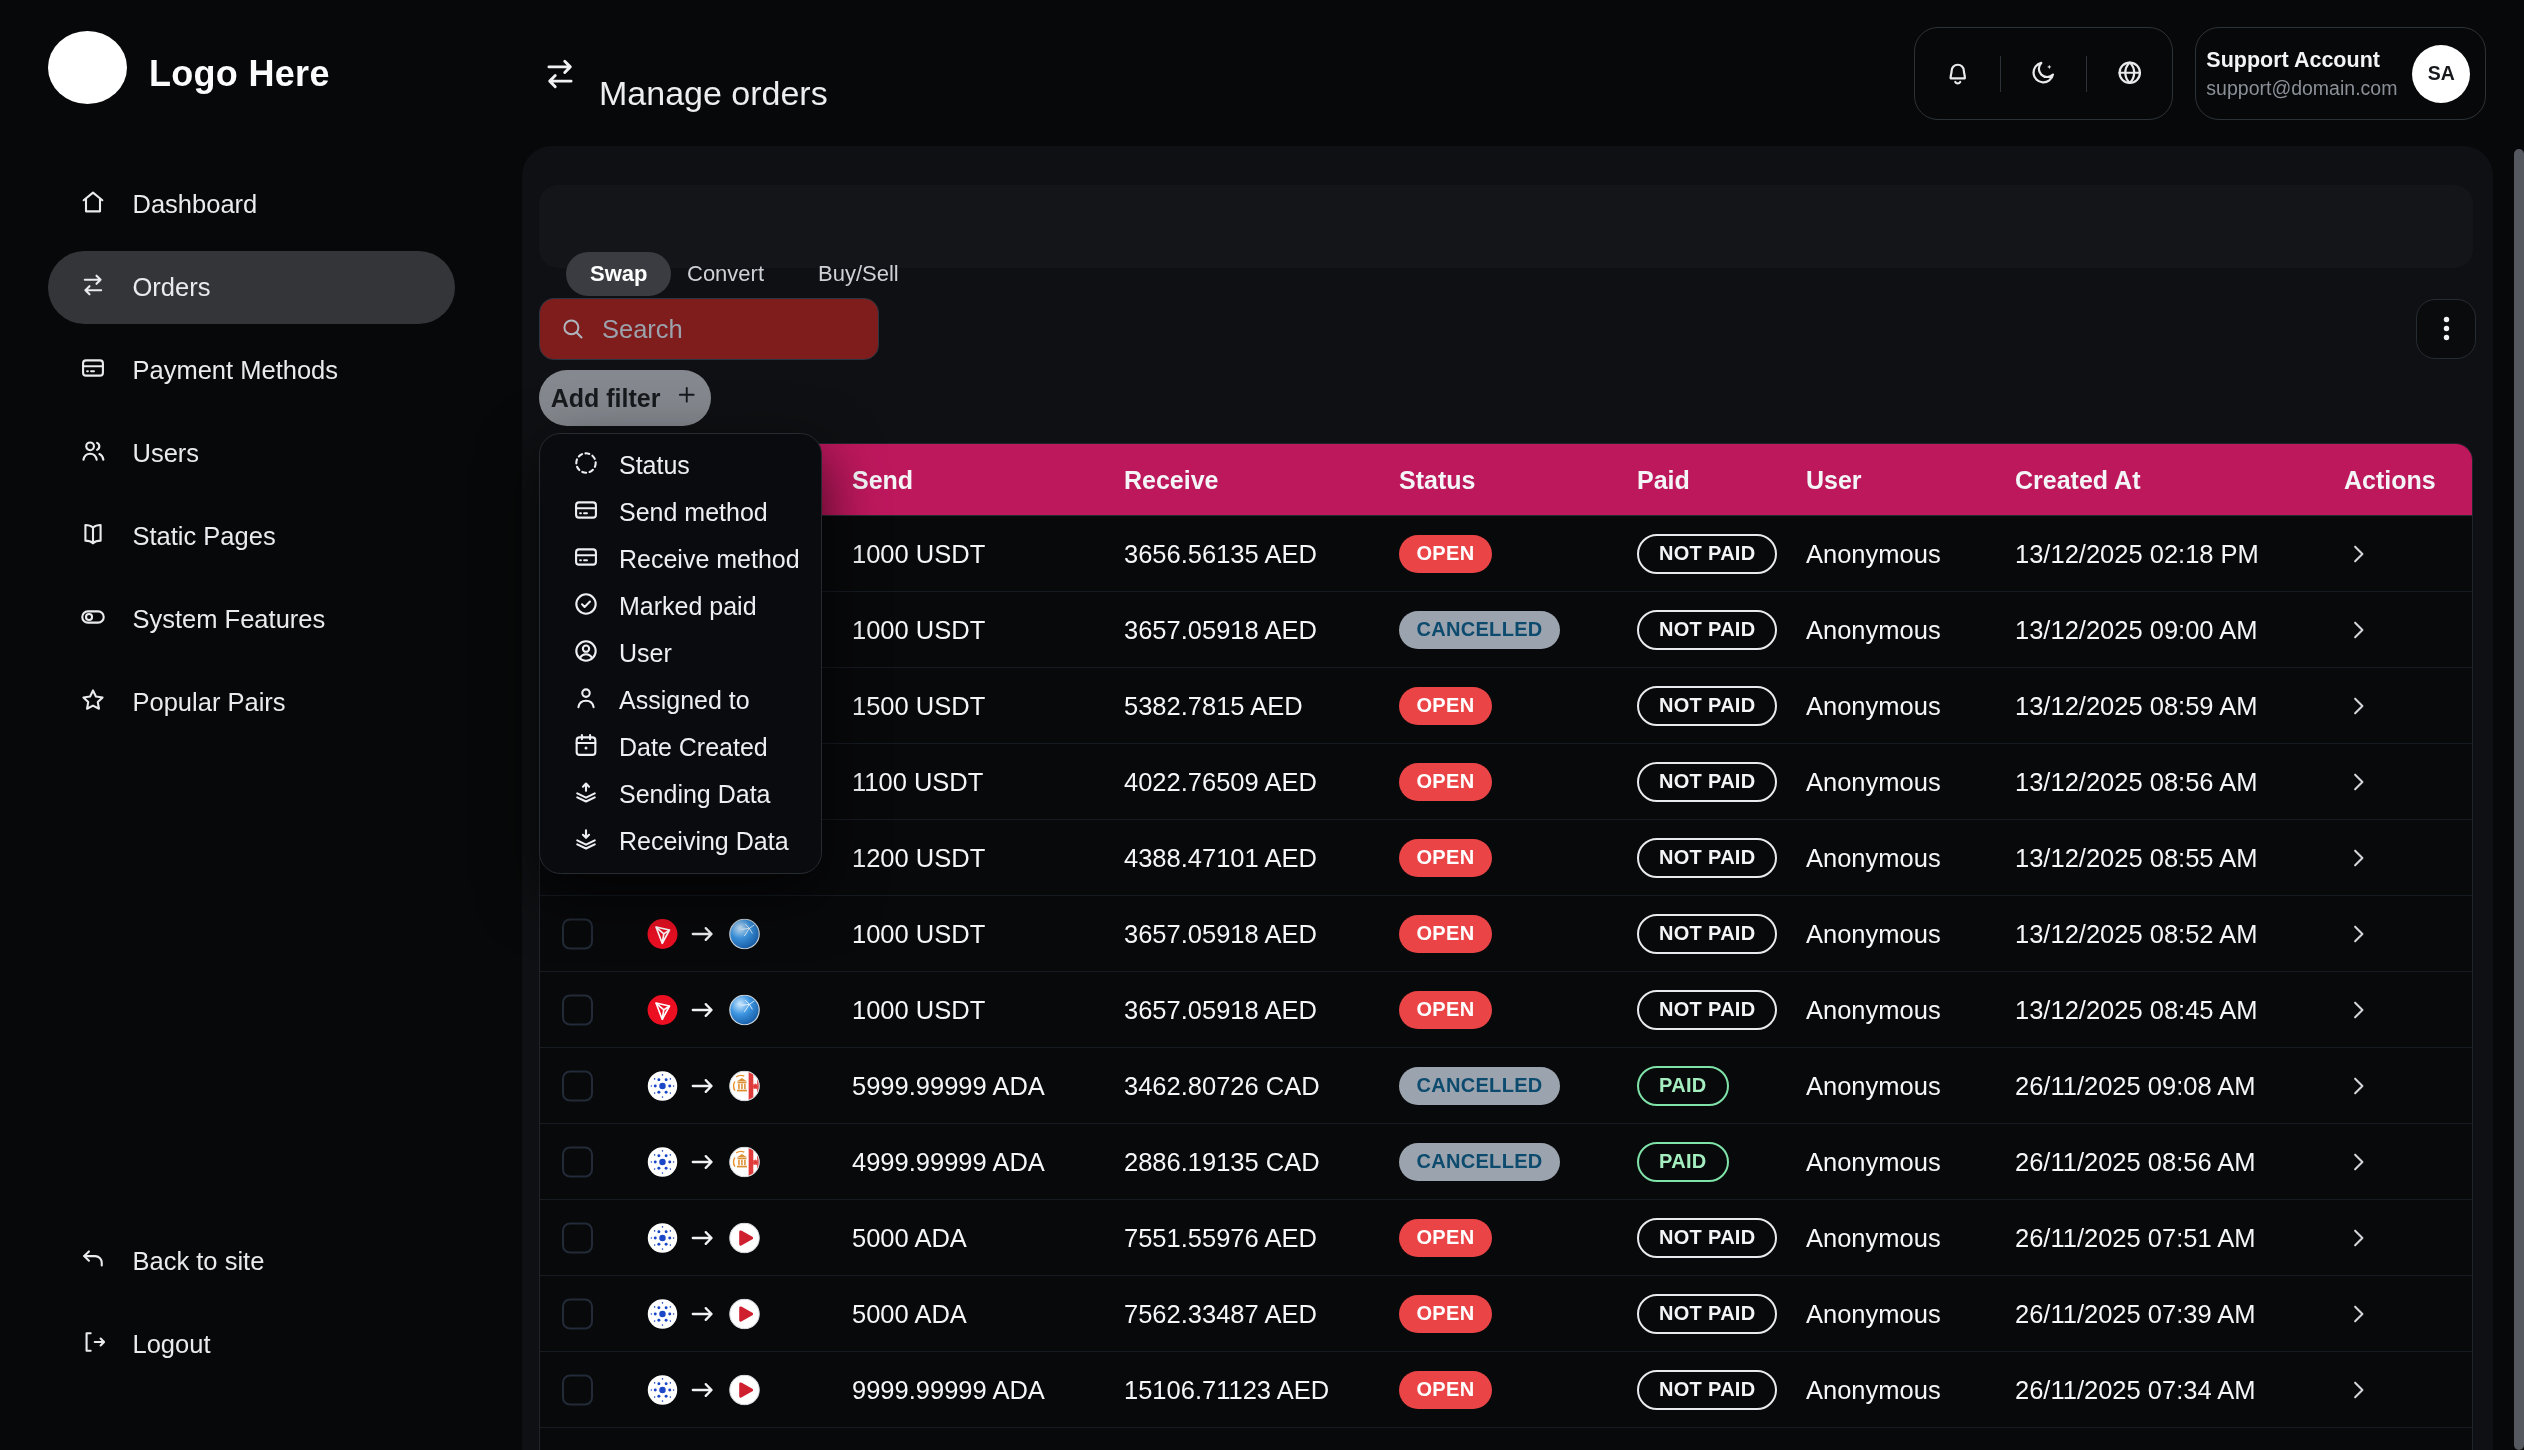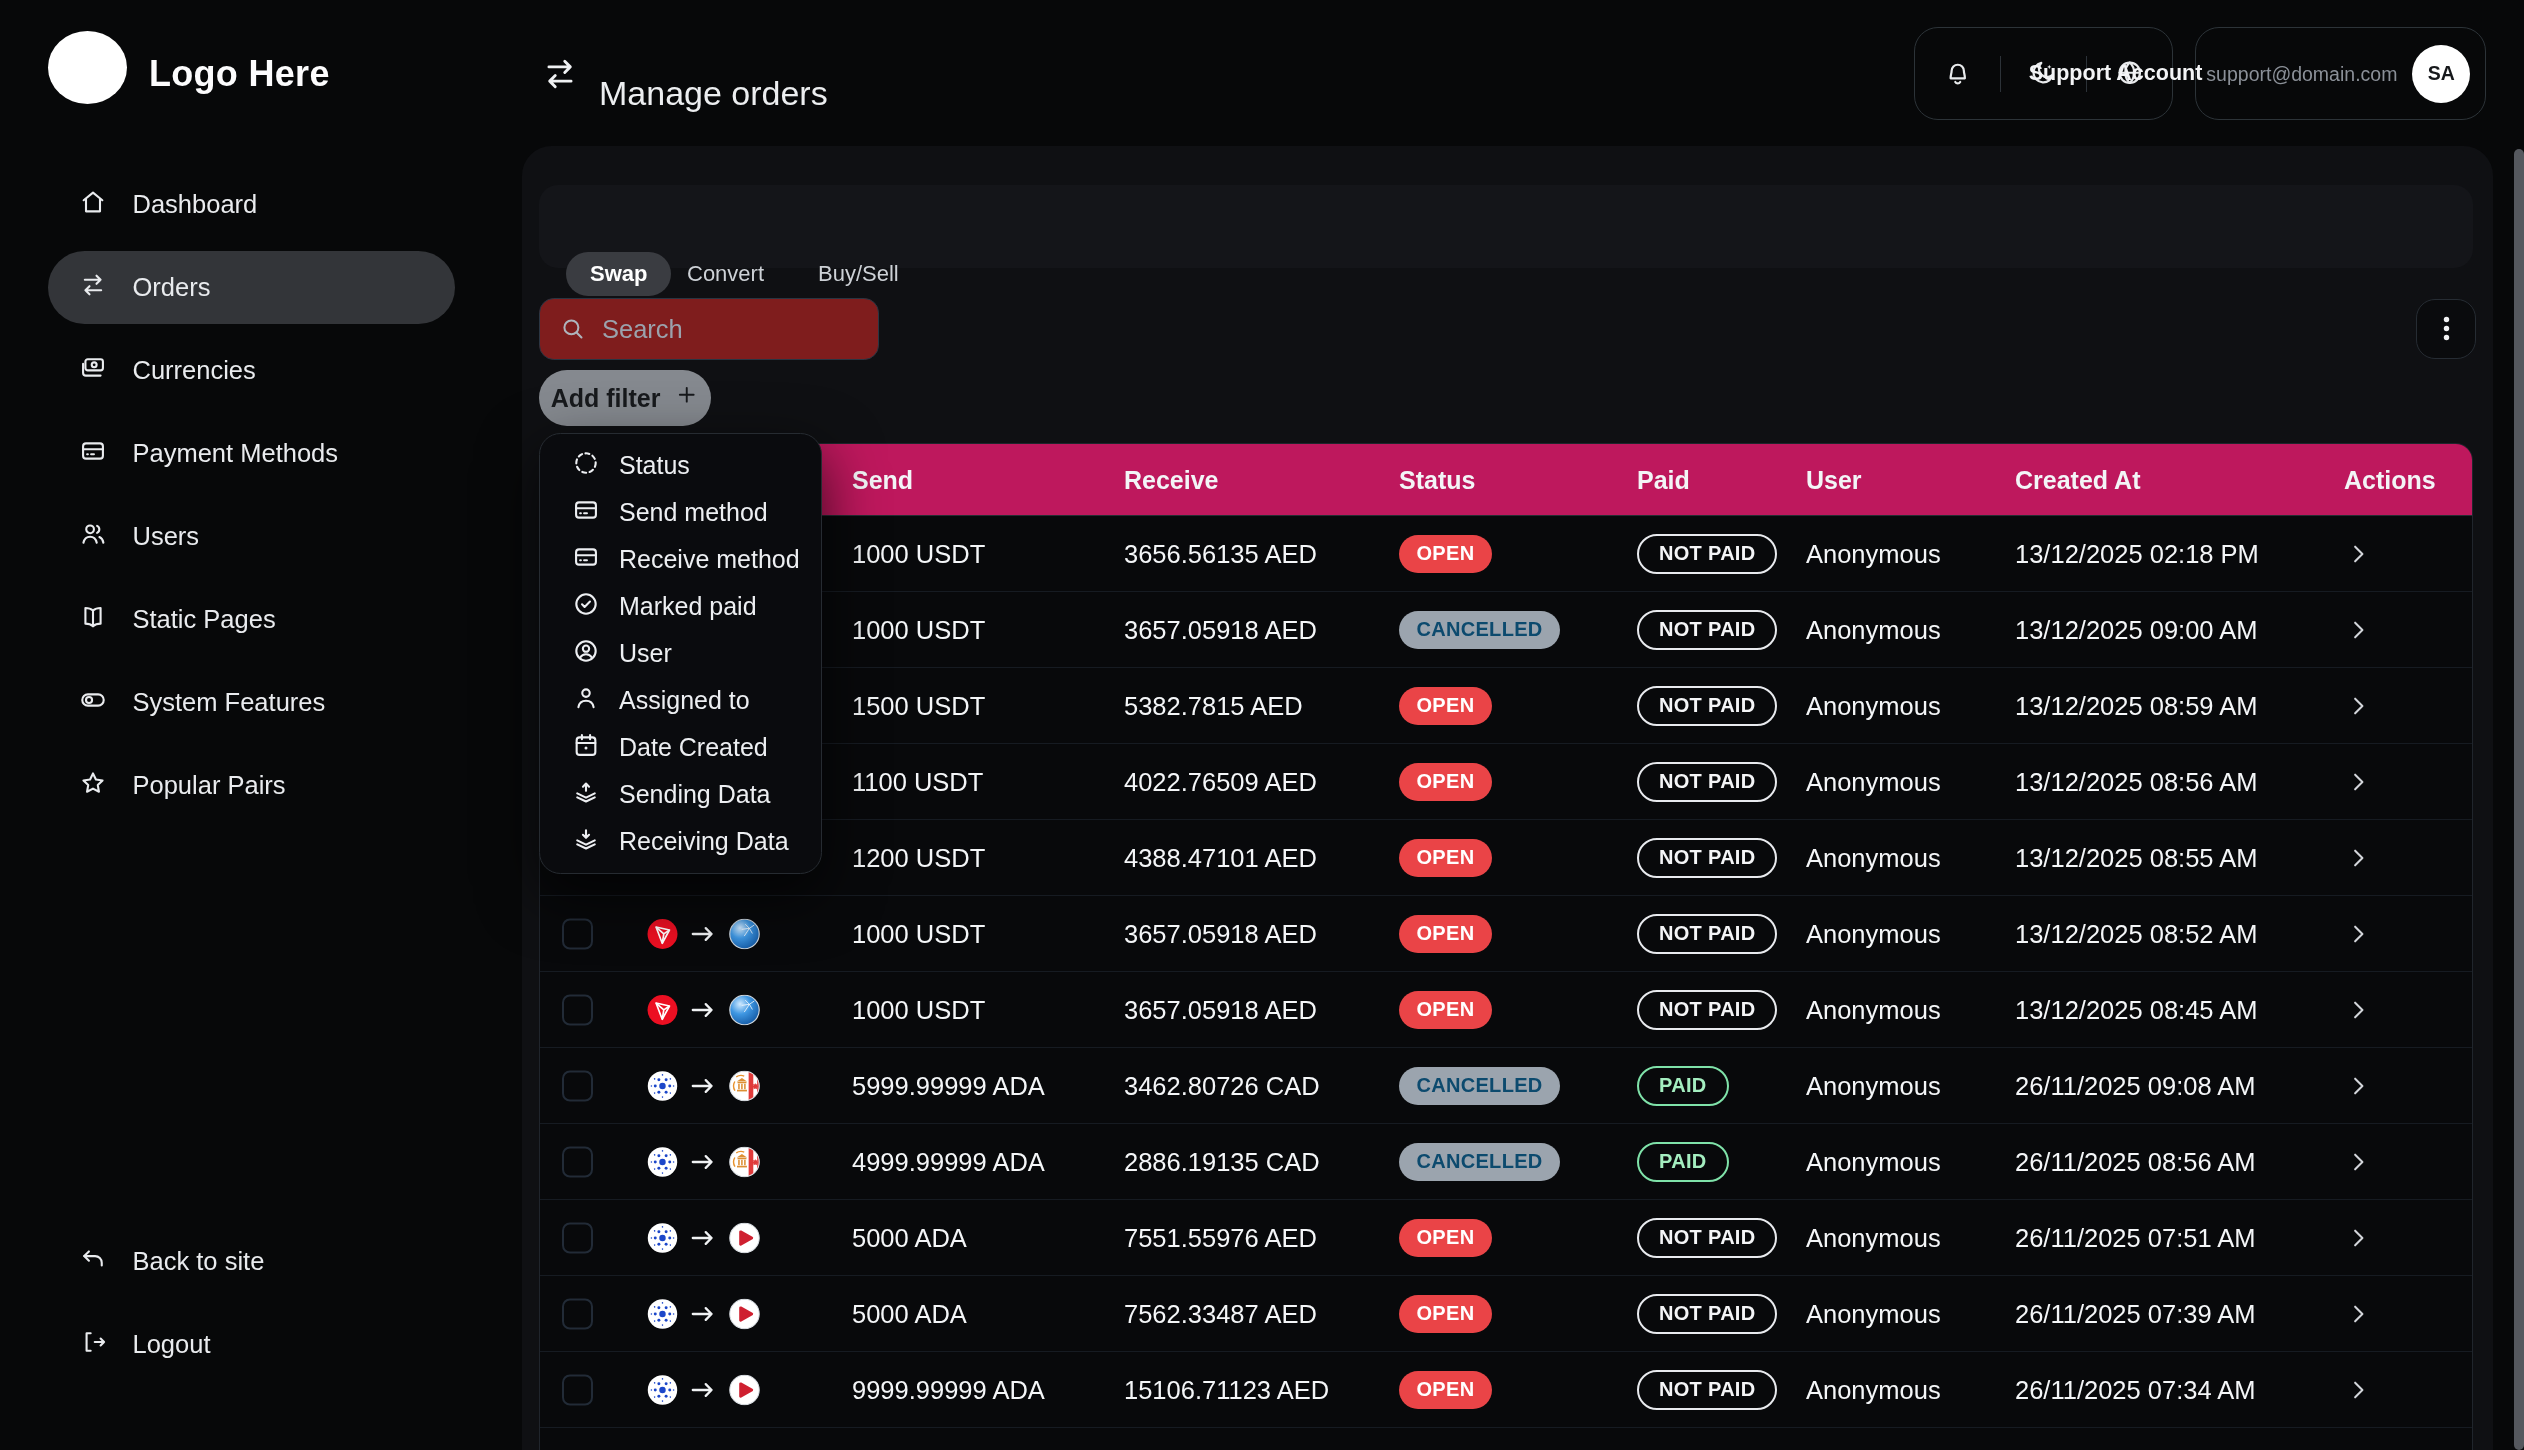--- a/index.html
+++ b/index.html
@@ -21,21 +21,21 @@
   .page-title-icon{left:541px;top:55px;width:38px;height:38px;color:#eff1f3;}
   .page-title-icon svg{width:38px;height:38px;}
   .page-title{left:599px;top:51px;font-size:34px;font-weight:500;color:#eceef0;}
   .quick-box{left:1914px;top:27px;width:259px;height:93px;border:1.3px solid #2c3338;border-radius:24px;
              display:flex;align-items:center;box-sizing:border-box;}
   .qb-btn{flex:1;display:flex;align-items:center;justify-content:center;color:#e8eaec;cursor:pointer;}
   .qb-btn svg{width:29.5px;height:29.5px;}
   .qb-div{width:1.3px;height:36px;background:#2c3238;}
   .account-box{left:2195px;top:27px;width:291px;height:93px;border:1.3px solid #2c3338;border-radius:24px;
                display:flex;align-items:center;justify-content:flex-end;gap:14.8px;padding:0 14.8px;box-sizing:border-box;cursor:pointer;}
-  .acc-texts{display:flex;flex-direction:row;align-items:flex-end;gap:4px;}
+  .acc-texts{display:flex;flex-direction:column;gap:4px;}
   .acc-name{font-size:21.5px;font-weight:700;color:#f3f4f6;white-space:nowrap;}
   .acc-email{font-size:19.5px;color:#8b9098;white-space:nowrap;}
   .acc-avatar{width:58px;height:58px;border-radius:50%;background:#ffffff;color:#16181b;
               font-weight:700;font-size:19.5px;display:flex;align-items:center;justify-content:center;flex:none;}
 
   
   .card{left:522px;top:146px;width:1971px;height:1304px;background:#0f1013;border-radius:29.5px 29.5px 0 0;}
   .tabbar{left:539px;top:185px;width:1934px;height:83px;background:#141519;border-radius:19px;}
   .tab{position:absolute;top:19.5px;height:44px;display:flex;align-items:center;font-size:22px;
        font-weight:500;color:#cdd1d6;cursor:pointer;padding:0 4px;margin-top:47px;}
@@ -122,28 +122,20 @@
       </div>
       <div class="nav-item active">
         <span><svg viewBox="0 0 24 24" fill="none" stroke="currentColor" stroke-width="1.8" stroke-linecap="round" stroke-linejoin="round">
             <path d="M5 7.5h13.5m0 0L15 4m3.5 3.5L15 11"></path>
             <path d="M19 16.5H5.5m0 0L9 13m-3.5 3.5L9 20"></path>
           </svg></span>
         <span>Orders</span>
       </div>
       <div class="nav-item">
         <span><svg viewBox="0 0 24 24" fill="none" stroke="currentColor" stroke-width="1.8" stroke-linecap="round" stroke-linejoin="round">
-            <rect x="5.5" y="4.5" width="15" height="9.5" rx="2"></rect>
-            <path d="M3.5 8.5v7.5a2.5 2.5 0 002.5 2.5h12.5"></path>
-            <circle cx="13" cy="9.3" r="2.1"></circle>
-          </svg></span>
-        <span>Currencies</span>
-      </div>
-      <div class="nav-item">
-        <span><svg viewBox="0 0 24 24" fill="none" stroke="currentColor" stroke-width="1.8" stroke-linecap="round" stroke-linejoin="round">
             <rect x="3.5" y="5.5" width="17" height="13" rx="2.5"></rect>
             <path d="M3.5 10.5h17"></path>
             <path d="M7 14.8h.6M10.4 14.8h2.4"></path>
           </svg></span>
         <span>Payment Methods</span>
       </div>
       <div class="nav-item">
         <span><svg viewBox="0 0 24 24" fill="none" stroke="currentColor" stroke-width="1.8" stroke-linecap="round" stroke-linejoin="round">
             <circle cx="9.5" cy="8" r="3.3"></circle>
             <path d="M3.8 19.5c.7-3.4 3-5.2 5.7-5.2s5 1.8 5.7 5.2"></path>

